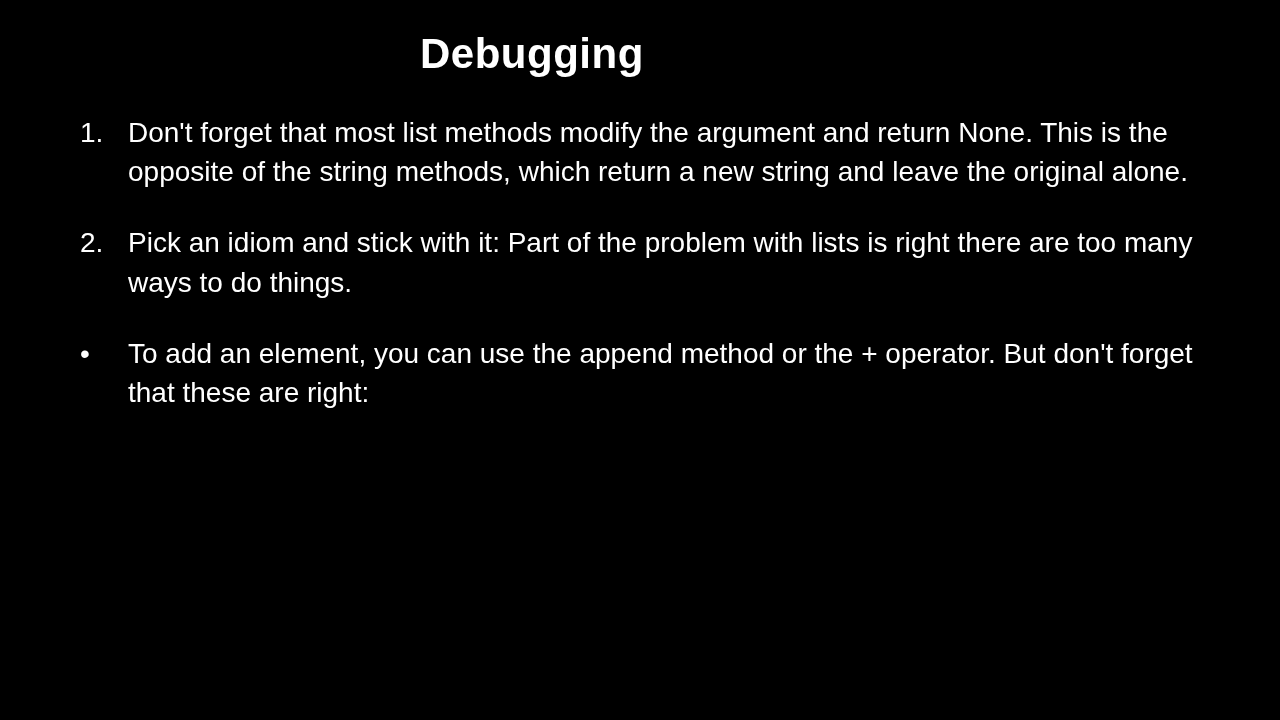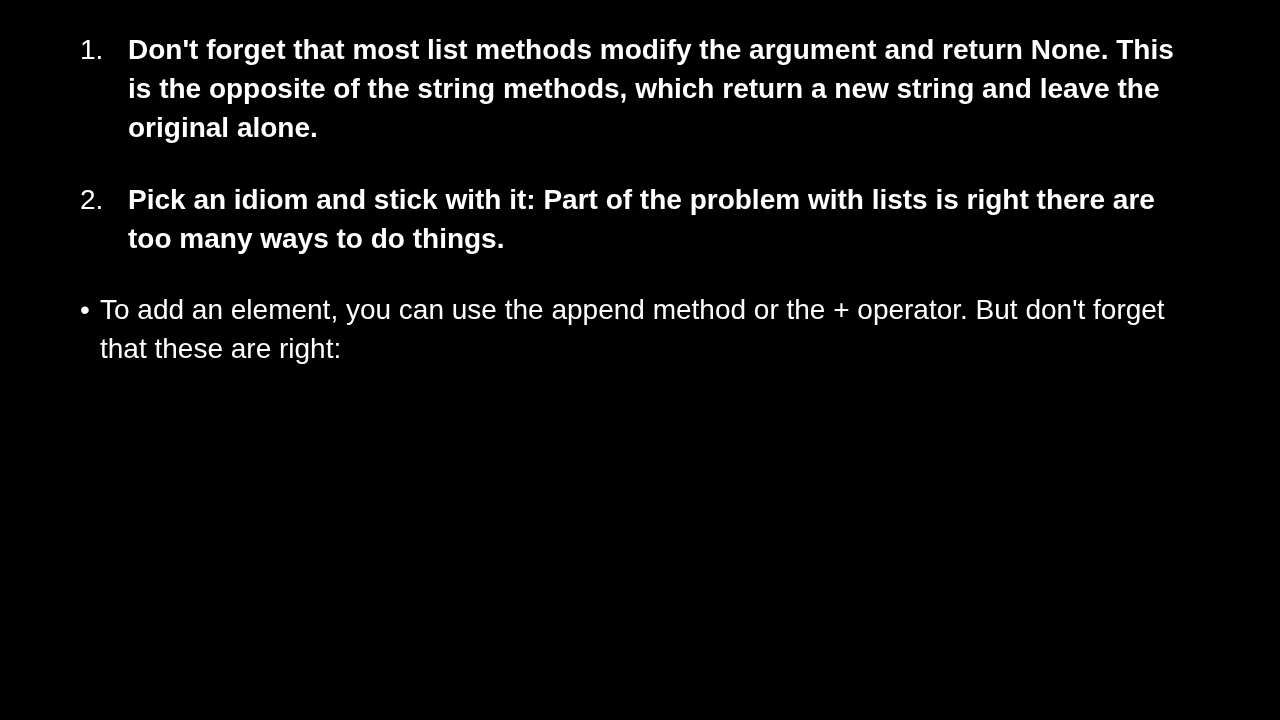--- a/index.html
+++ b/index.html
@@ -34,37 +34,38 @@
     .numbered-item {
       display: flex;
       margin-bottom: 32px;
     }
     .item-number {
       min-width: 48px;
       text-align: left;
     }
     .item-text {
       flex: 1;
-      font-weight: bold;
     }
     .bullet-item {
       display: flex;
       margin-top: 4px;
     }
     .bullet {
       min-width: 20px;
     }
     .bullet-text {
       flex: 1;
+      margin-left: 28px;
     }
   </style>
 </head>
 <body>
 
 <div class="slide">
+  <h1 class="title">Debugging</h1>
 
   <div class="content">
     <div class="numbered-item">
       <span class="item-number">1.</span>
       <span class="item-text">Don't forget that most list methods modify the argument and return None. This is the opposite of the string methods, which return a new string and leave the original alone.</span>
     </div>
 
     <div class="numbered-item">
       <span class="item-number">2.</span>
       <span class="item-text">Pick an idiom and stick with it: Part of the problem with lists is right there are too many ways to do things.</span>

